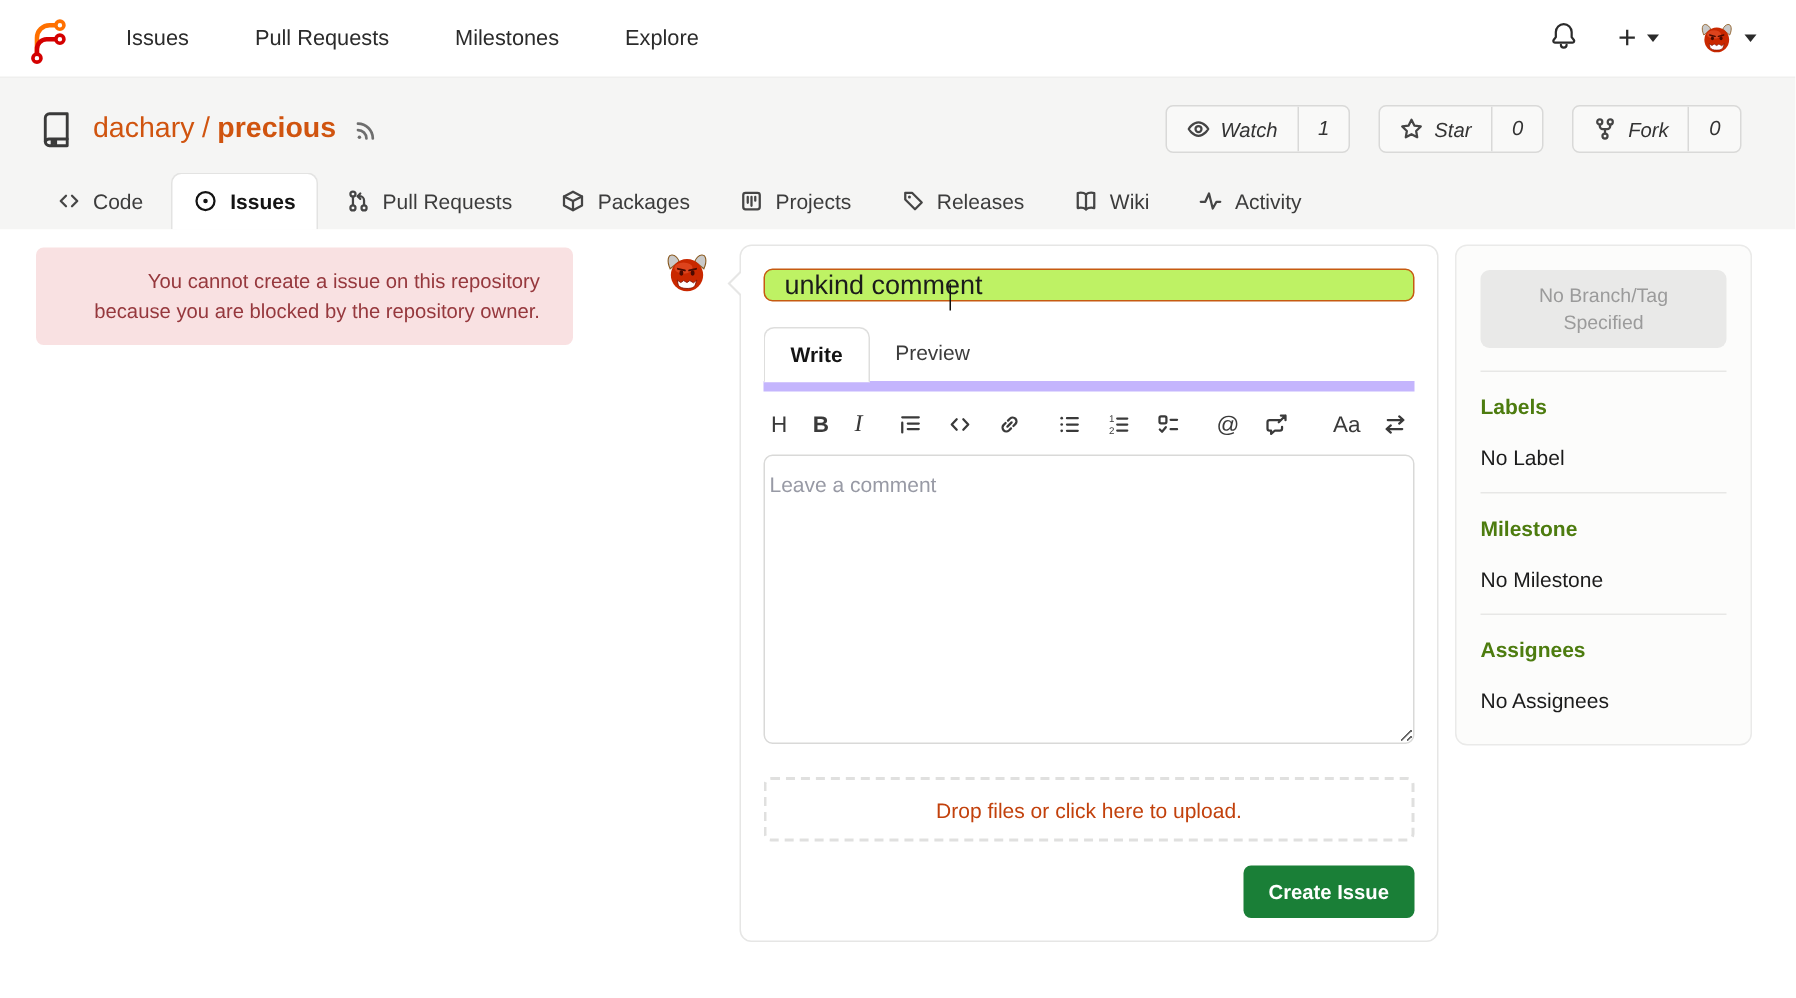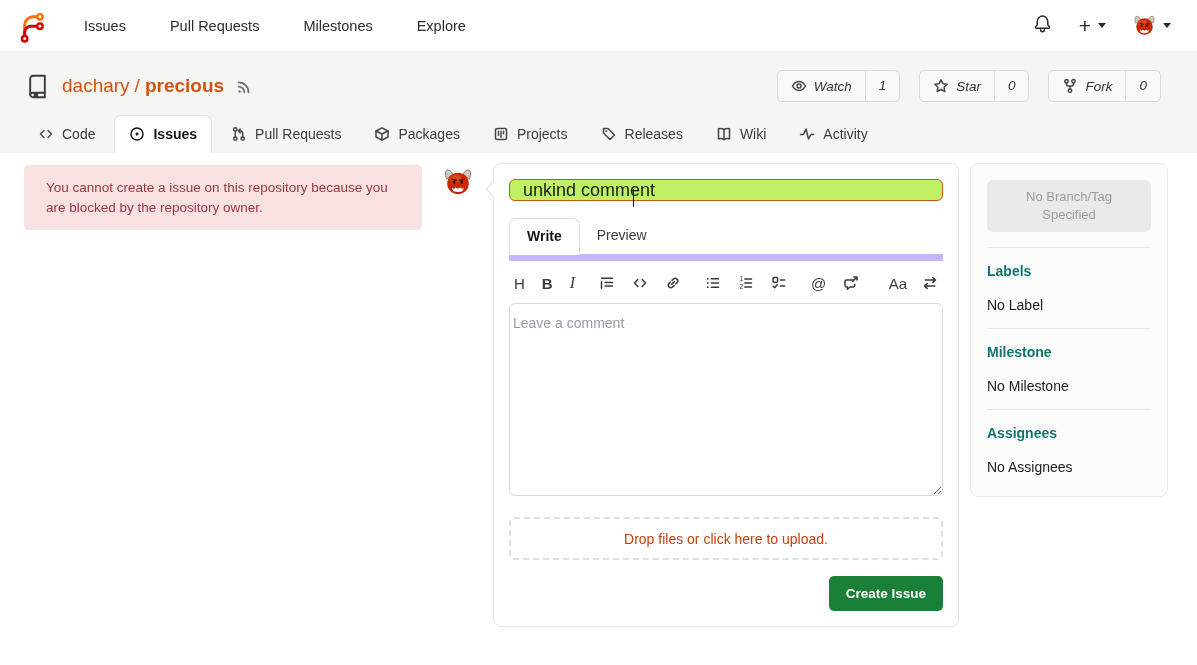--- a/index.html
+++ b/index.html
@@ -42,23 +42,23 @@
 
   .tabbar { display:flex; margin-top:13px; align-items:flex-end; font-size:14px;
     color:#3c3c3c; gap:5px; }
   .tab { display:flex; align-items:center; gap:8px; padding:10px 14px 11px 14px; }
   .tab.active { background:#fff; border:1px solid #e3e3e2; border-bottom:none;
     border-radius:7px 7px 0 0; font-weight:700; color:#141414; }
 
   
   .content { position:relative; background:#fff; height:513px; }
 
-  .alert-box { position:absolute; left:24px; top:12px; width:398px;
+  .alert-box { position:absolute; left:24px; top:12px; width:358px;
     background:#f9e1e2; color:#96383d; border-radius:5px; padding:13px 22px;
-    text-align:left; font-size:13.5px; line-height:1.45; }
+    text-align:right; font-size:13.5px; line-height:1.45; }
 
   .issue-avatar { position:absolute; left:443px; top:14px; width:30px; height:30px; }
 
   .form-card { position:absolute; left:493px; top:10px; width:466px; background:#fff;
     border:1px solid #e6e6e5; border-radius:8px; padding:15px; }
   .bubble-arrow-outer { position:absolute; left:-9px; top:16px; width:0; height:0;
     border-top:9px solid transparent; border-bottom:9px solid transparent;
     border-right:9px solid #e6e6e5; }
   .bubble-arrow-inner { position:absolute; left:-7px; top:18px; width:0; height:0;
     border-top:7px solid transparent; border-bottom:7px solid transparent;
@@ -97,21 +97,21 @@
     padding:10px 17px; font-size:13.5px; font-weight:700;
     font-family:"Liberation Sans", sans-serif; }
 
   
   .sidebar-card { position:absolute; left:970px; top:10px; width:198px; background:#fcfcfb;
     border:1px solid #eaeae9; border-radius:8px; padding:16px; font-size:14px; }
   .branch-btn { display:block; width:100%; background:#e9e9e8; border:none; border-radius:6px;
     color:#9b9b9b; padding:8px 26px; font-size:13px; line-height:1.4; text-align:center;
     font-family:"Liberation Sans", sans-serif; }
   .divider { border:none; border-top:1px solid #e7e7e6; margin:15px 0; }
-  .side-title { color:#0f766e; font-weight:700; font-size:14px; margin:3px 0 18px 0; }
+  .side-title { color:#4d7c0f; font-weight:700; font-size:14px; margin:3px 0 18px 0; }
   .side-value { color:#1b1b1b; margin-bottom:5px; }
 </style>
 </head>
 <body>
 
 <svg width="0" height="0" style="position:absolute">
   <symbol id="devil" viewBox="0 0 32 32">
     <path d="M4 13C1.5 7.5 2.5 3 5.5 3.2c2.2.2 4 2.3 5 4.6z" fill="#c9c9c9" stroke="#8a5a20" stroke-width="0.8"></path>
     <path d="M28 13c2.5-5.5 1.5-10-1.5-9.8-2.2.2-4 2.3-5 4.6z" fill="#c9c9c9" stroke="#8a5a20" stroke-width="0.8"></path>
     <circle cx="16" cy="17.5" r="11.5" fill="#c92800"></circle>

